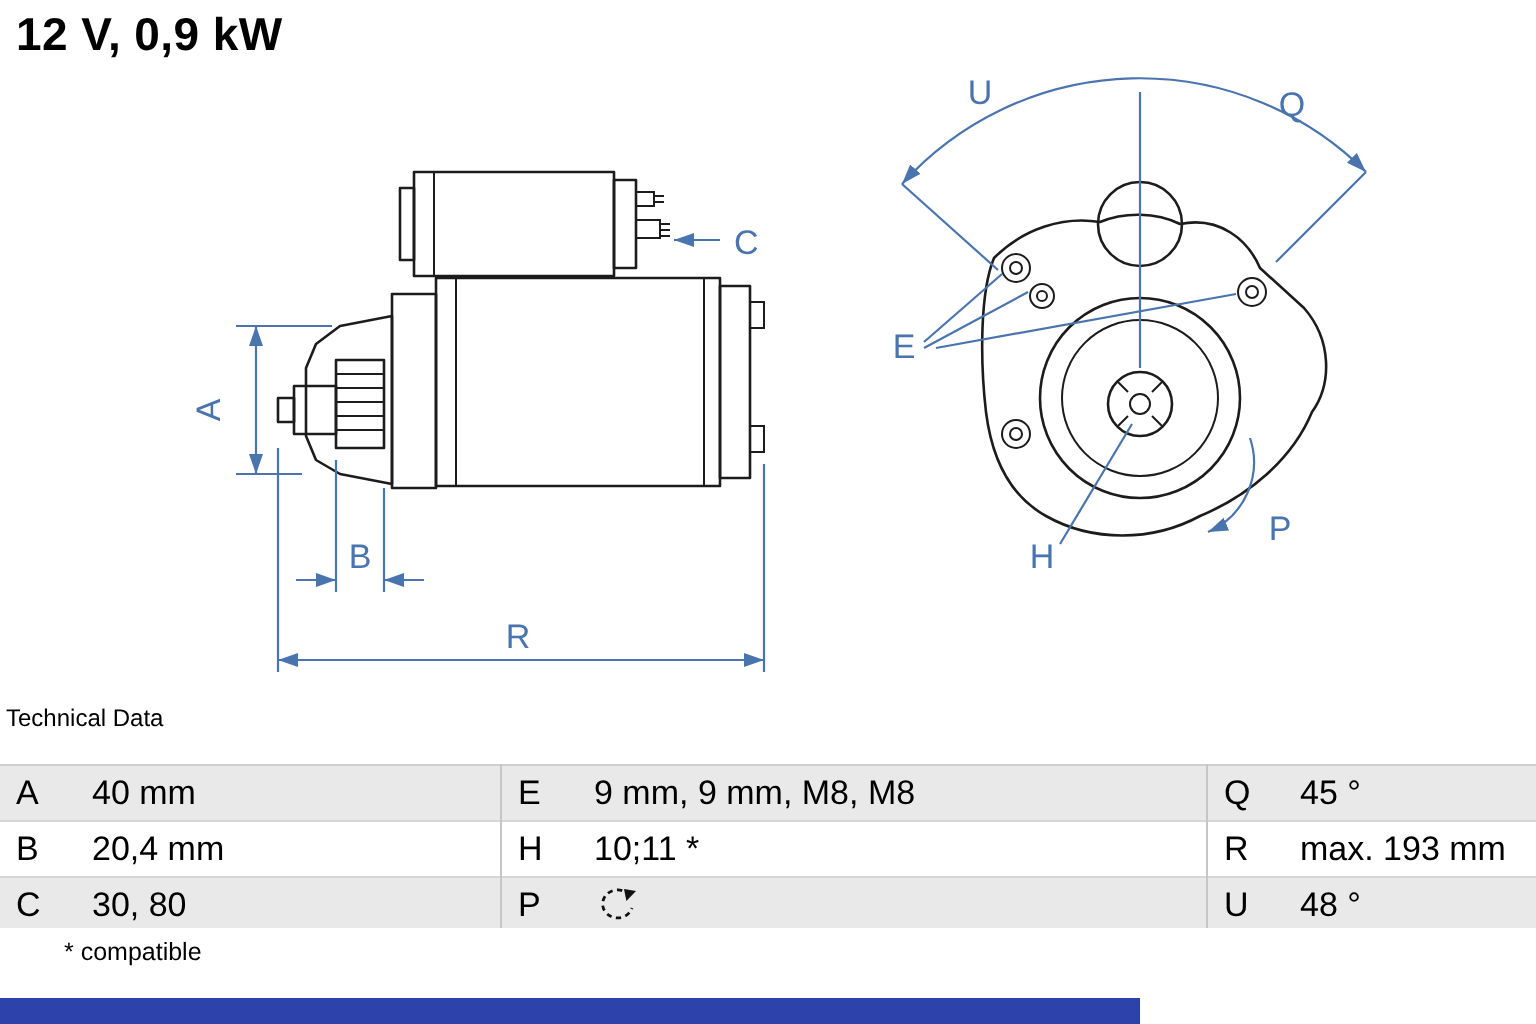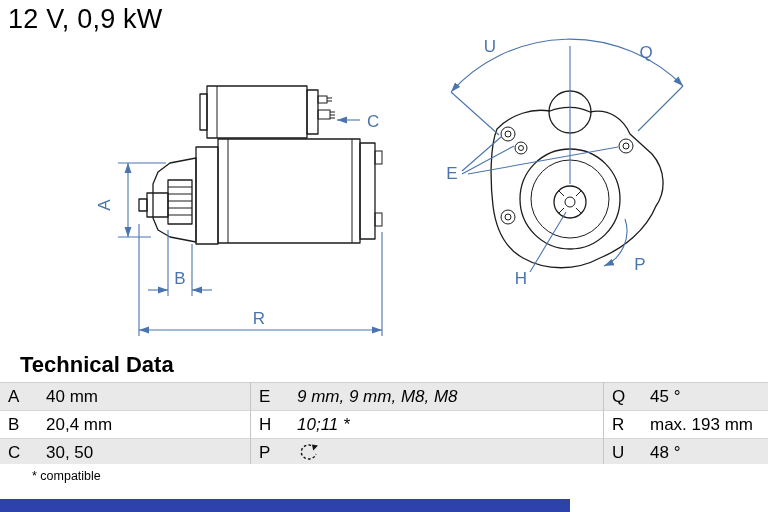--- a/index.html
+++ b/index.html
@@ -2,42 +2,42 @@
 <html><head>
 <meta charset="utf-8">
 <style>
   html,body{margin:0;padding:0;}
   body{
     width:768px;height:512px;position:relative;background:#ffffff;
     font-family:"Liberation Sans",sans-serif;color:#000;overflow:hidden;
   }
   .page-title{
     position:absolute;top:4px;left:8px;
-    font-size:27px;font-weight:normal;letter-spacing:0.2px;
+    font-size:23px;font-weight:bold;letter-spacing:0.2px;
   }
   svg.drawing{position:absolute;top:34px;left:0;}
   .blk{stroke:#1c1c1c;fill:none;stroke-width:1.3;stroke-linejoin:round;}
   .blkthin{stroke:#1c1c1c;fill:none;stroke-width:1;}
   .blu{stroke:#4a74ad;fill:none;stroke-width:1.1;}
   .dimlabel{fill:#4a74ad;font-size:17px;font-family:"Liberation Sans",sans-serif;}
   .section-title{
-    position:absolute;top:352px;left:20px;
-    font-size:22px;font-weight:bold;
+    position:absolute;top:352px;left:3px;
+    font-size:12px;font-weight:normal;
   }
   table.specs{
     position:absolute;top:382px;left:0;width:768px;
     border-collapse:collapse;font-size:17px;table-layout:fixed;
     border-top:1px solid #cfcfcf;
   }
   table.specs td{height:27px;padding:0 6px 0 8px;vertical-align:middle;overflow:hidden;white-space:nowrap;}
   table.specs tr{border-bottom:1px solid #d6d6d6;}
   tr.alt{background:#e9e9e9;}
   td.k{width:24px;}
   td.v1{width:198px;}
-  td.v2{width:300px;font-style:italic;}
+  td.v2{width:300px;}
   td.v3{width:164px;}
   td.bl{border-left:1px solid #c6c6c6;}
   .rot-icon{display:inline-block;vertical-align:middle;}
   .footnote{
     position:absolute;top:464px;left:0;width:768px;height:24px;
     line-height:24px;padding-left:32px;font-size:12.5px;background:#fff;
   }
   .footer-bar{
     position:absolute;top:499px;left:0;width:570px;height:13px;
     background:#2d42ab;
@@ -154,21 +154,21 @@
     <tr>
       <td class="k">B</td>
       <td class="v1">20,4 mm</td>
       <td class="k bl">H</td>
       <td class="v2">10;11 *</td>
       <td class="k bl">R</td>
       <td class="v3">max. 193 mm</td>
     </tr>
     <tr class="alt">
       <td class="k">C</td>
-      <td class="v1">30, 50</td>
+      <td class="v1">30, 80</td>
       <td class="k bl">P</td>
       <td class="v2">
         <svg class="rot-icon" width="24" height="20" viewBox="0 0 24 20">
           <path d="M18,5 A7.5,7 0 1 0 19,11" fill="none" stroke="#111" stroke-width="1.4" stroke-dasharray="2.6 2.2"></path>
           <path d="M21,2.5 L16.2,7.5 L15,1.5 Z" fill="#111"></path>
         </svg>
       </td>
       <td class="k bl">U</td>
       <td class="v3">48 °</td>
     </tr>

